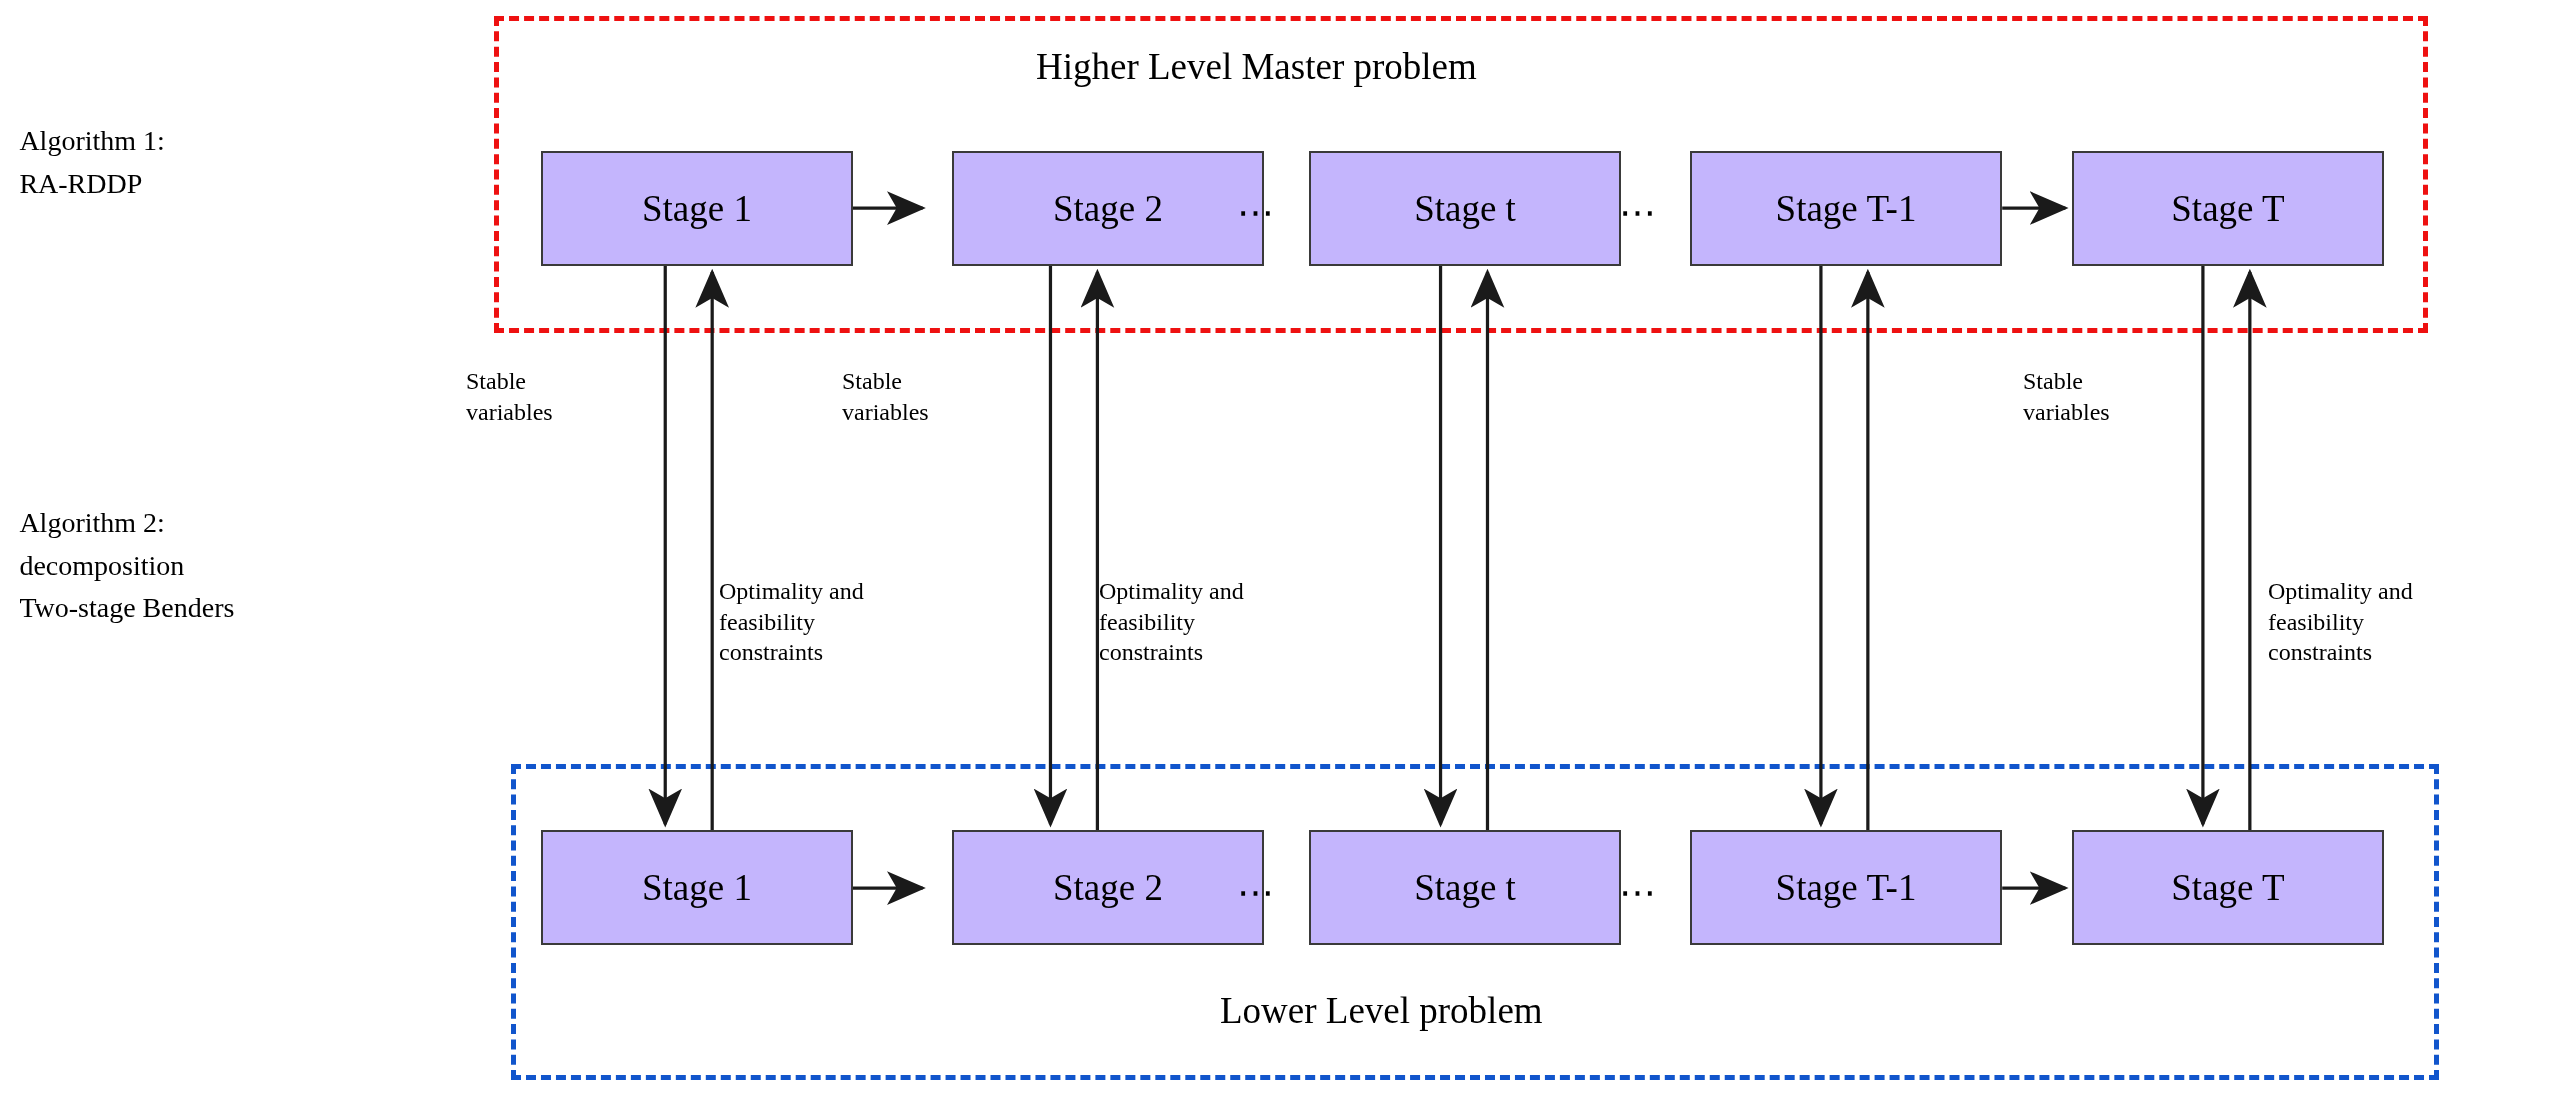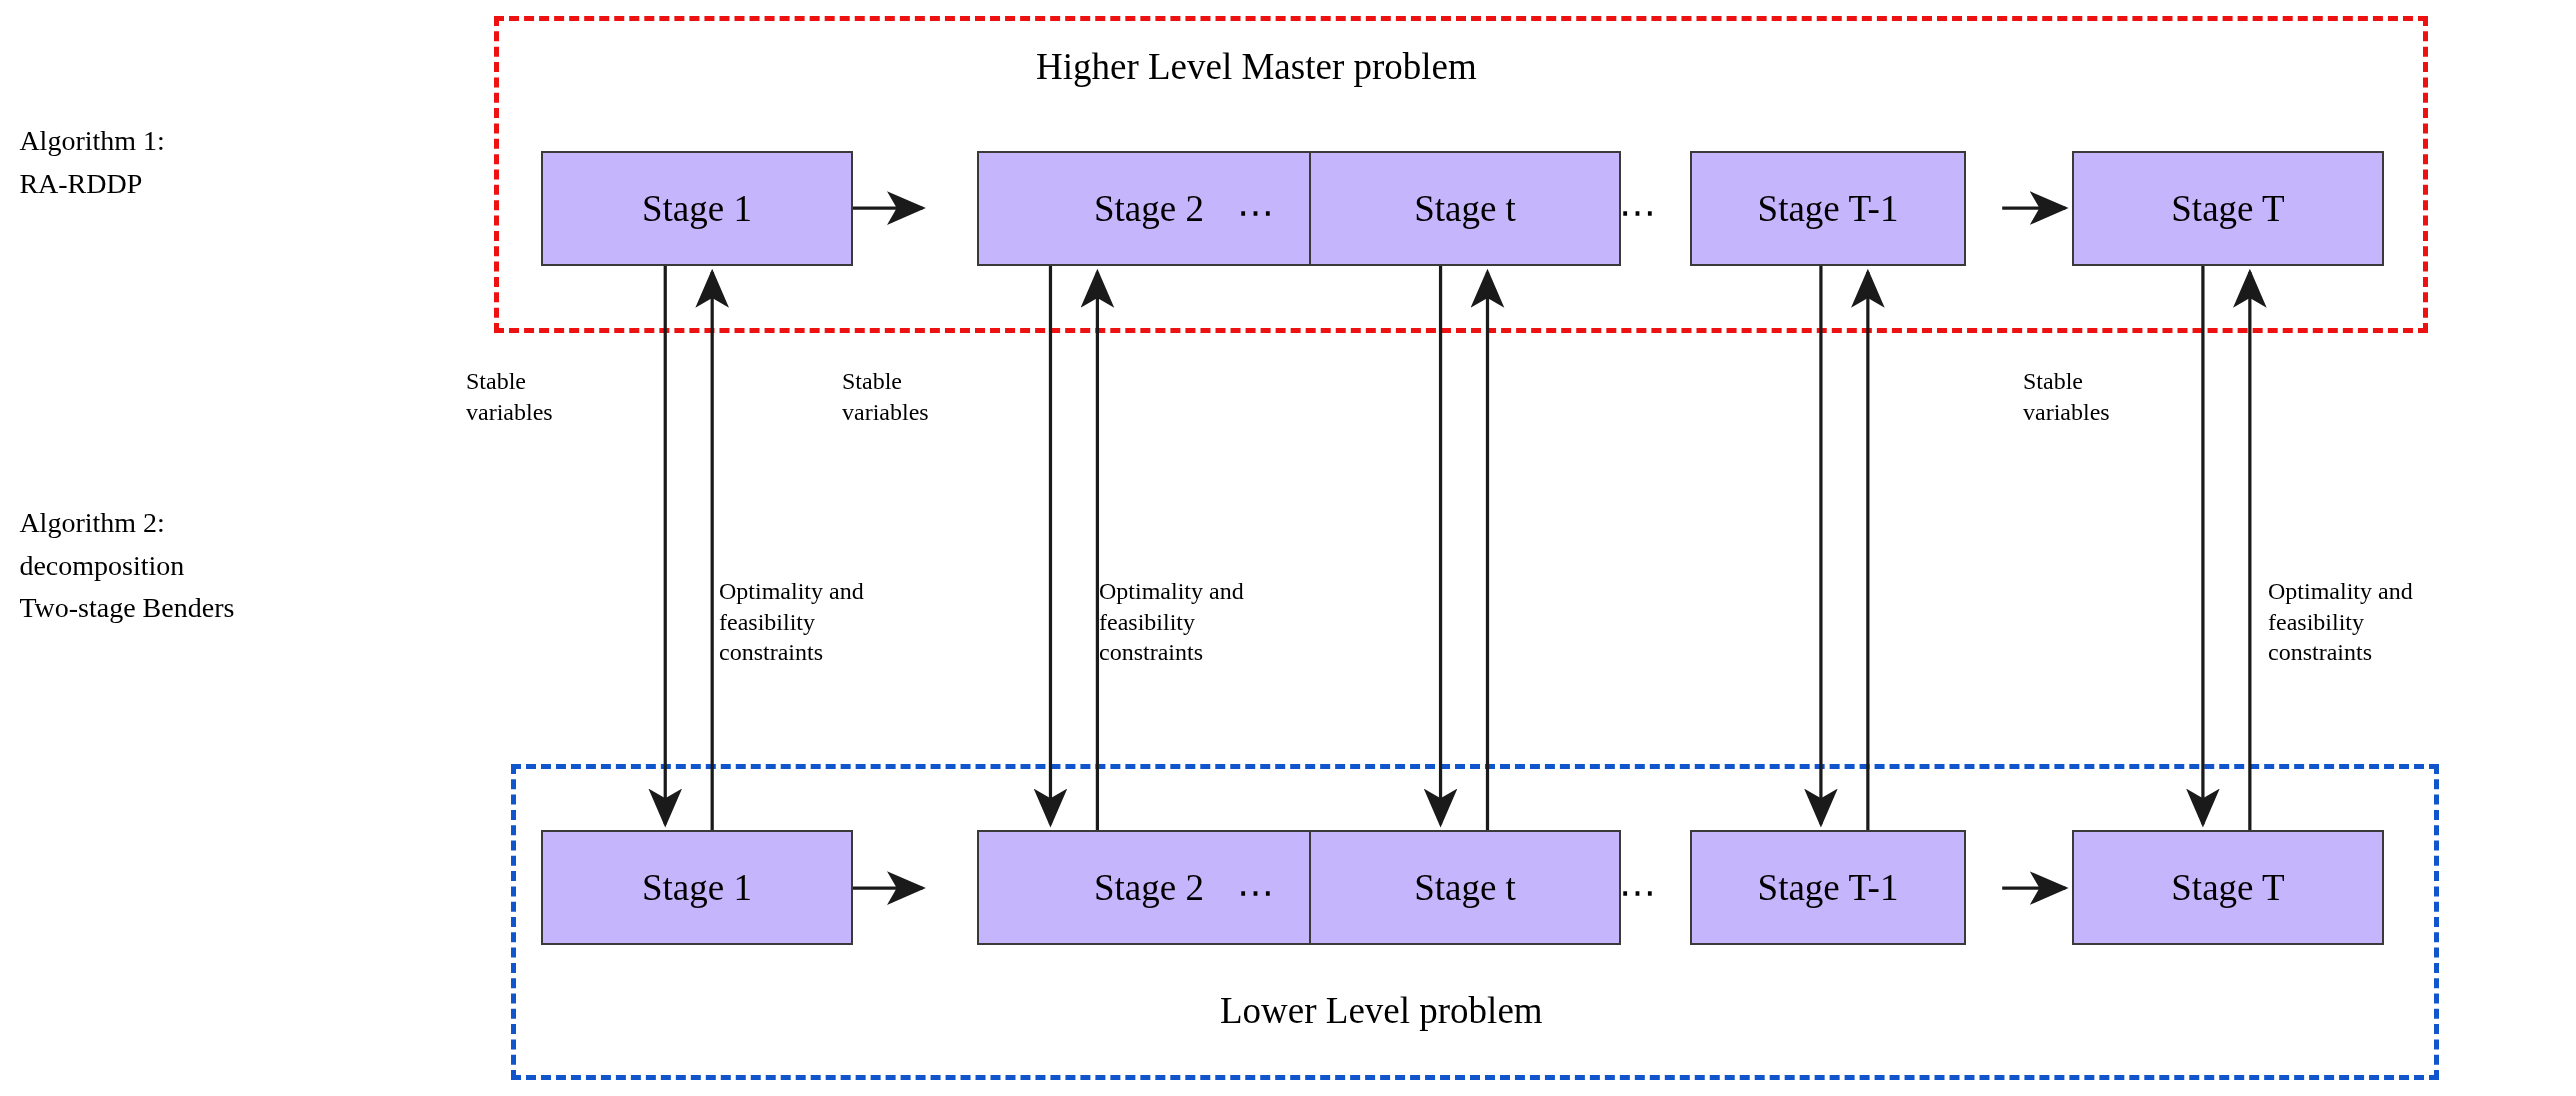--- a/index.html
+++ b/index.html
@@ -28,23 +28,23 @@
   .stage-box{
     position:absolute;box-sizing:border-box;
     border:2.4px solid #3a3a3a;background:#c4b5fd;
     display:flex;align-items:center;justify-content:center;
     font-size:37px;white-space:nowrap;
   }
   .row-top .stage-box{top:151px;height:115px;}
   .row-bottom .stage-box{top:830px;height:115px;}
 
   .c1{left:541px;width:312px;}
-  .c2{left:977px;width:344px;}
+  .c2{left:952px;width:312px;}
   .c3{left:1309px;width:312px;}
-  .c4{left:1690px;width:276px;text-align:right;}
+  .c4{left:1690px;width:312px;text-align:right;}
   .c5{left:2072px;width:312px;}
 
   
   .ellipsis{position:absolute;font-size:37px;letter-spacing:1.6px;line-height:1;}
   .row-top .ellipsis{top:194px;}
   .row-bottom .ellipsis{top:874px;}
   .e1{left:1237px;}
   .e2{left:1619px;}
 
   

